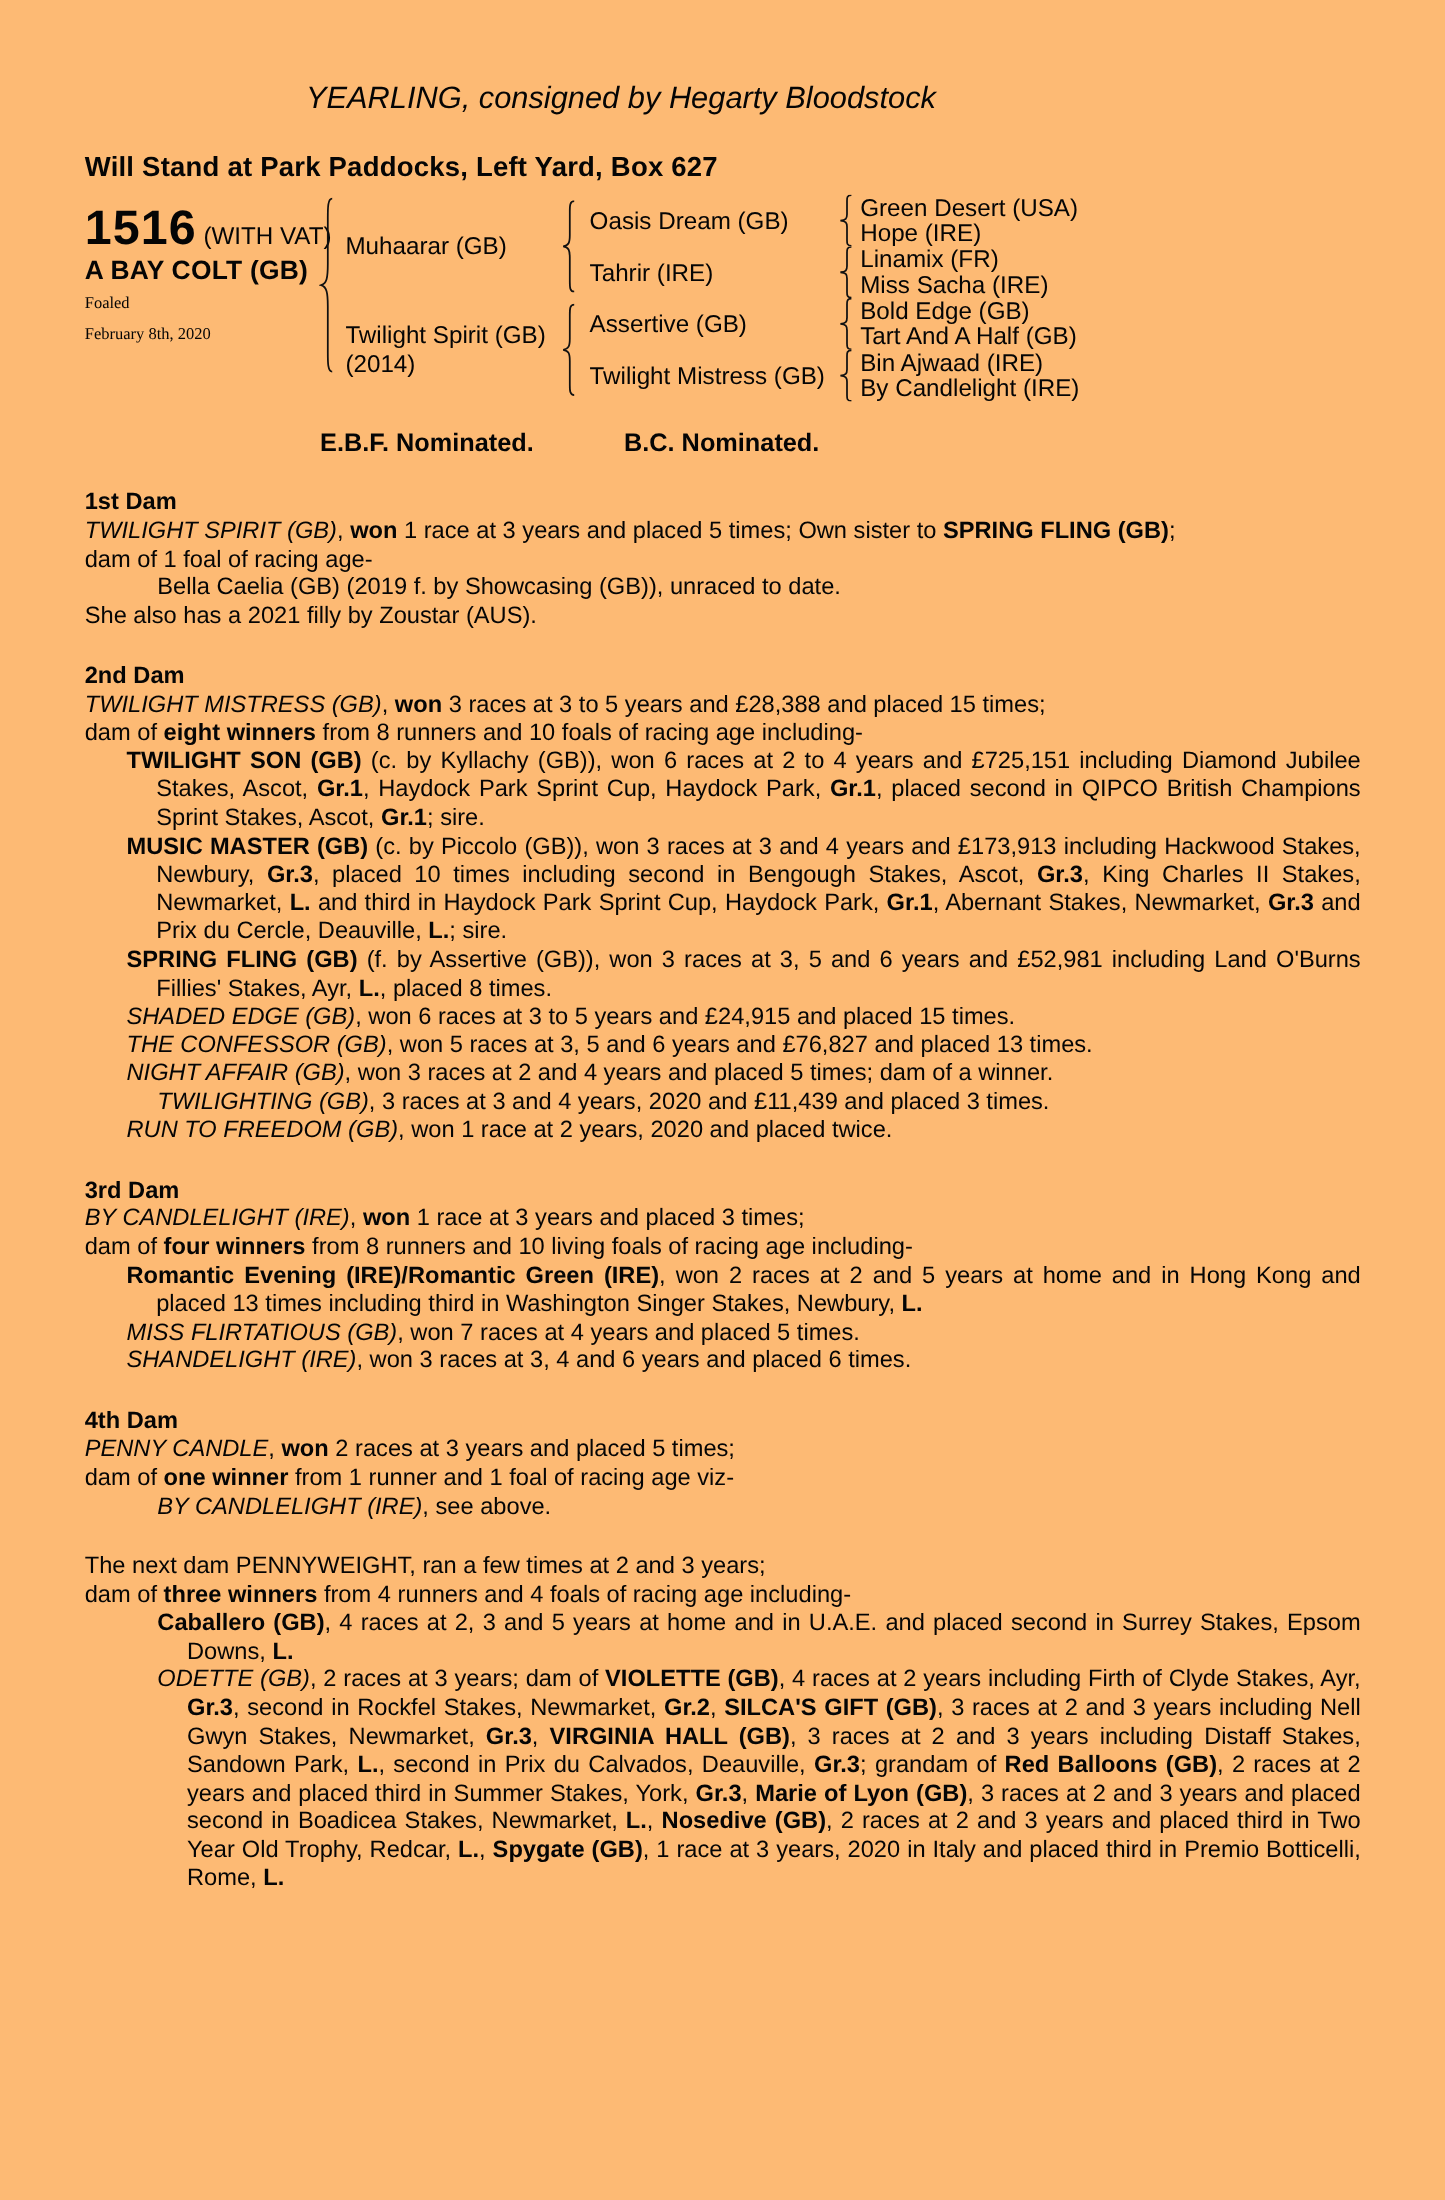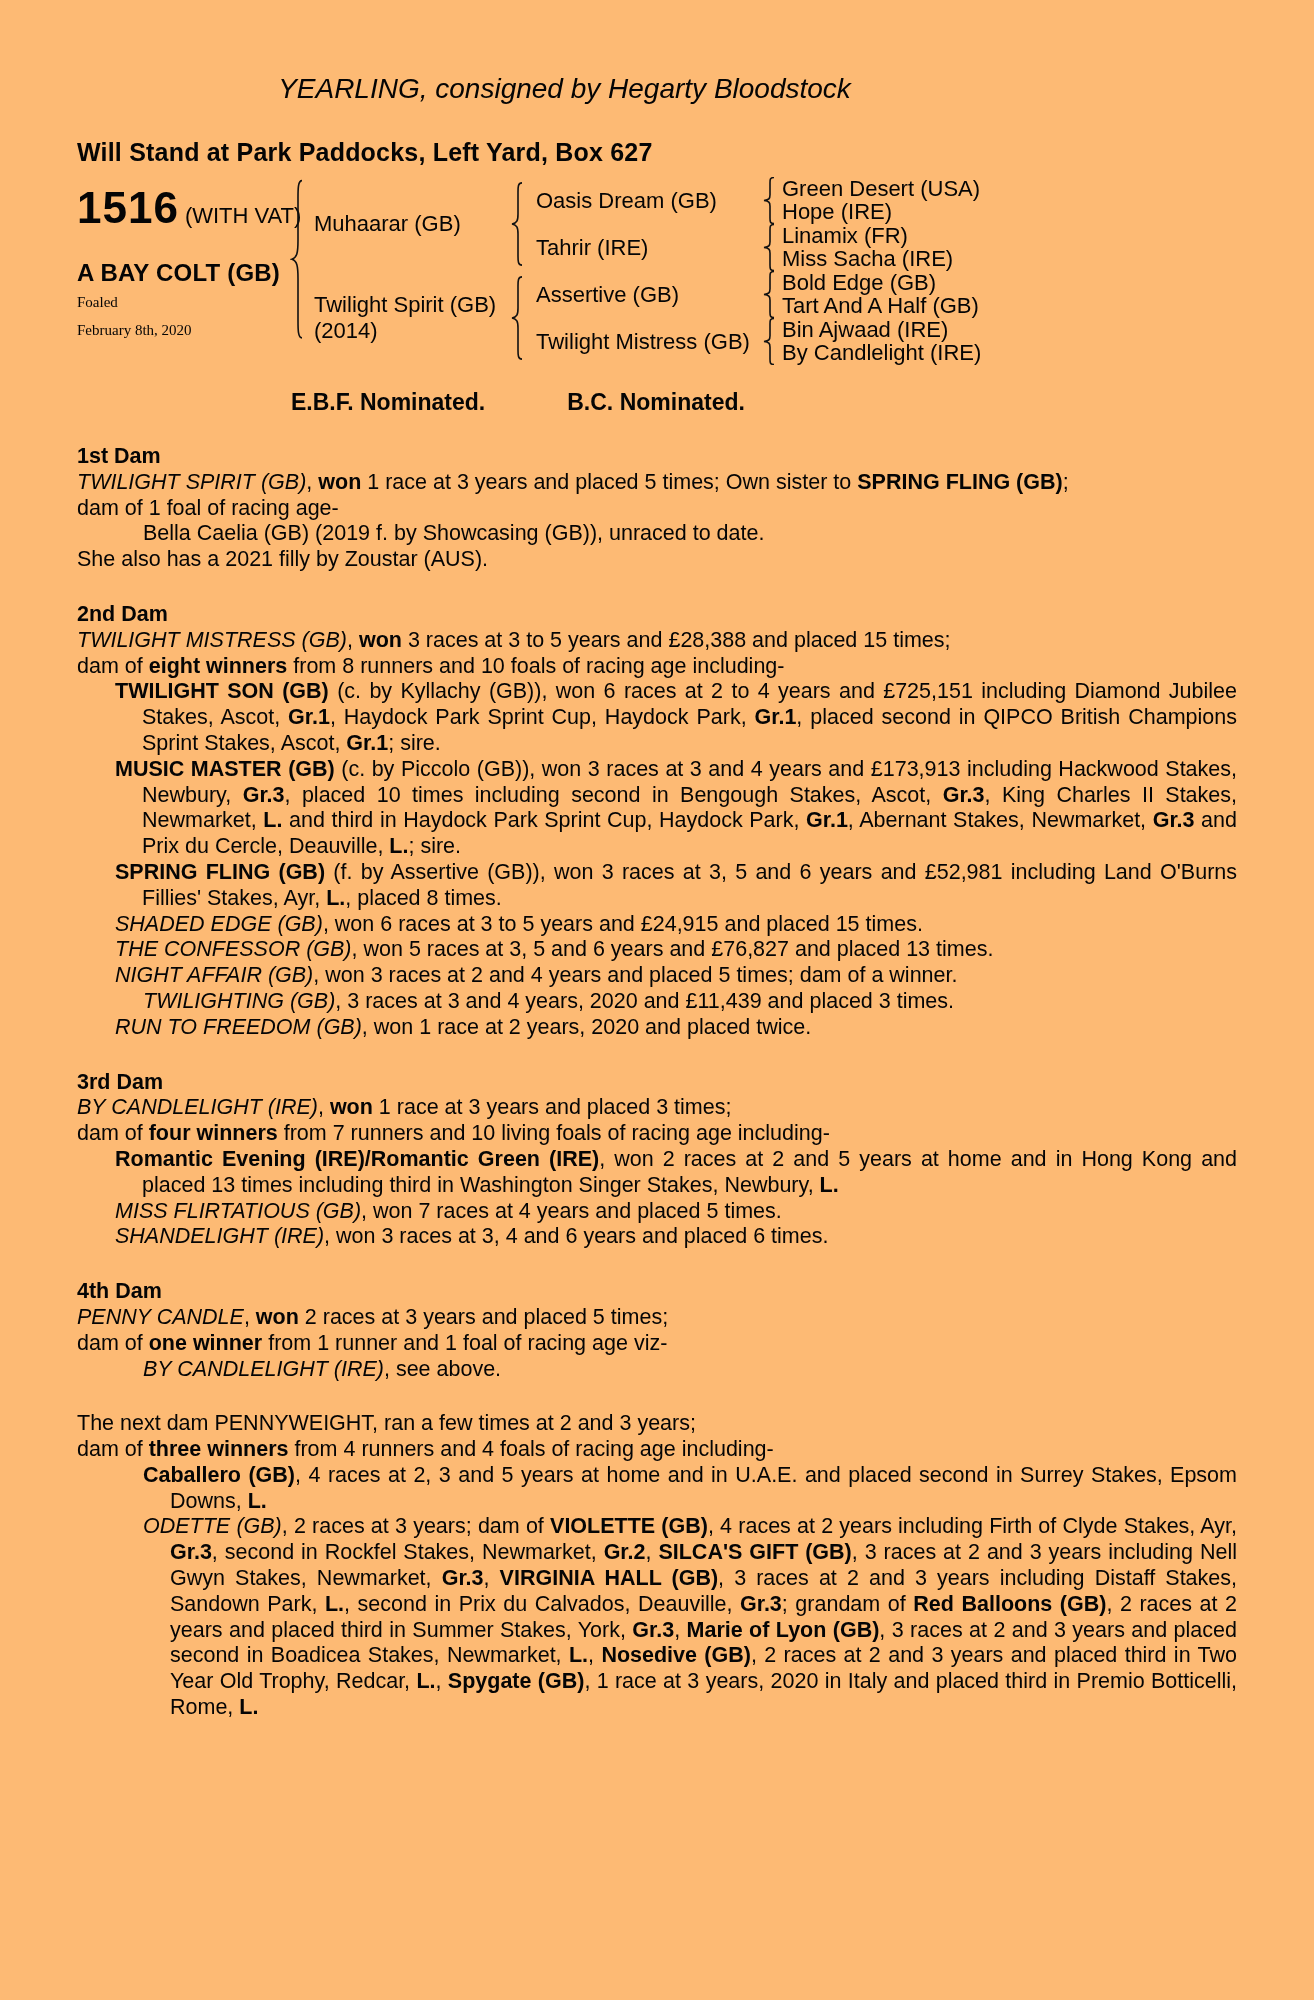--- a/index.html
+++ b/index.html
@@ -11,21 +11,21 @@
   
   .consignor{font-style:italic;font-size:28px;line-height:30px;text-align:center;padding-right:185px;}
   .stand-line{font-weight:bold;font-size:25px;margin-top:34px;letter-spacing:0.2px;}
 
   
   .ped-wrap{display:flex;align-items:flex-start;margin-top:16px;}
   .lot-col{width:213px;flex:0 0 213px;}
   .lot-line{white-space:nowrap;}
   .lot-number{font-weight:bold;font-size:44px;letter-spacing:1px;}
   .lot-vat{font-size:22px;margin-left:6px;}
-  .colt-desc{font-weight:bold;font-size:24px;margin-top:26px;letter-spacing:0.2px;}
+  .colt-desc{font-weight:bold;font-size:24px;letter-spacing:0.2px;}
   .foaled{font-size:15px;line-height:26px;margin-top:2px;font-family:Liberation Serif, serif;}
 
   .ped-grid{
     display:grid;flex:1 1 auto;
     grid-template-columns:24px 196px 26px 226px 20px 1fr;
     grid-template-rows:repeat(8,23.5px);
     font-size:22px;align-items:center;margin-top:-6px;
   }
   .ped-cell{white-space:nowrap;}
   .cell-sire{grid-column:2;grid-row:1/5;}
@@ -159,21 +159,21 @@
         <p class="para hang-b"><span class="b">SPRING FLING (GB)</span><span> (f. by Assertive (GB)), won 3 races at 3, 5 and 6 years and £52,981 including Land O'Burns Fillies' Stakes, Ayr, </span><span class="b">L.</span><span>, placed 8 times.</span></p>
         <p class="para hang-b"><span class="i">SHADED EDGE (GB)</span><span>, won 6 races at 3 to 5 years and £24,915 and placed 15 times.</span></p>
         <p class="para hang-b"><span class="i">THE CONFESSOR (GB)</span><span>, won 5 races at 3, 5 and 6 years and £76,827 and placed 13 times.</span></p>
         <p class="para hang-b"><span class="i">NIGHT AFFAIR (GB)</span><span>, won 3 races at 2 and 4 years and placed 5 times; dam of a winner.</span></p>
         <p class="para hang-c"><span class="i">TWILIGHTING (GB)</span><span>, 3 races at 3 and 4 years, 2020 and £11,439 and placed 3 times.</span></p>
         <p class="para hang-b"><span class="i">RUN TO FREEDOM (GB)</span><span>, won 1 race at 2 years, 2020 and placed twice.</span></p>
       </div>
       <div class="dam-section">
         <div class="sec-heading">3rd Dam</div>
         <p class="para hang-a"><span class="i">BY CANDLELIGHT (IRE)</span><span>, </span><span class="b">won</span><span> 1 race at 3 years and placed 3 times;</span></p>
-        <p class="para"><span>dam of </span><span class="b">four winners</span><span> from 7 runners and 10 living foals of racing age including-</span></p>
+        <p class="para"><span>dam of </span><span class="b">four winners</span><span> from 8 runners and 10 living foals of racing age including-</span></p>
         <p class="para hang-b"><span class="b">Romantic Evening (IRE)/Romantic Green (IRE)</span><span>, won 2 races at 2 and 5 years at home and in Hong Kong and placed 13 times including third in Washington Singer Stakes, Newbury, </span><span class="b">L.</span></p>
         <p class="para hang-b"><span class="i">MISS FLIRTATIOUS (GB)</span><span>, won 7 races at 4 years and placed 5 times.</span></p>
         <p class="para hang-b"><span class="i">SHANDELIGHT (IRE)</span><span>, won 3 races at 3, 4 and 6 years and placed 6 times.</span></p>
       </div>
       <div class="dam-section">
         <div class="sec-heading">4th Dam</div>
         <p class="para hang-a"><span class="i">PENNY CANDLE</span><span>, </span><span class="b">won</span><span> 2 races at 3 years and placed 5 times;</span></p>
         <p class="para"><span>dam of </span><span class="b">one winner</span><span> from 1 runner and 1 foal of racing age viz-</span></p>
         <p class="para hang-c"><span class="i">BY CANDLELIGHT (IRE)</span><span>, see above.</span></p>
       </div>

